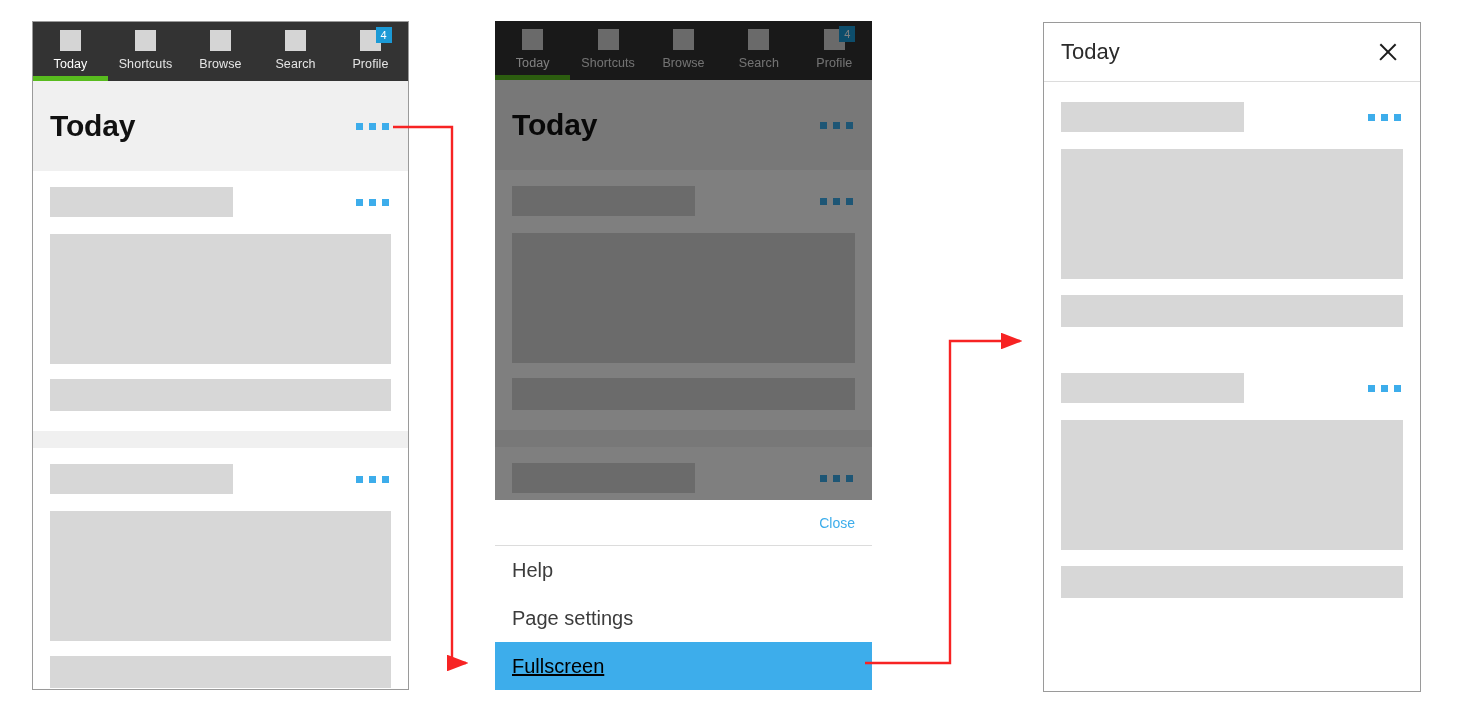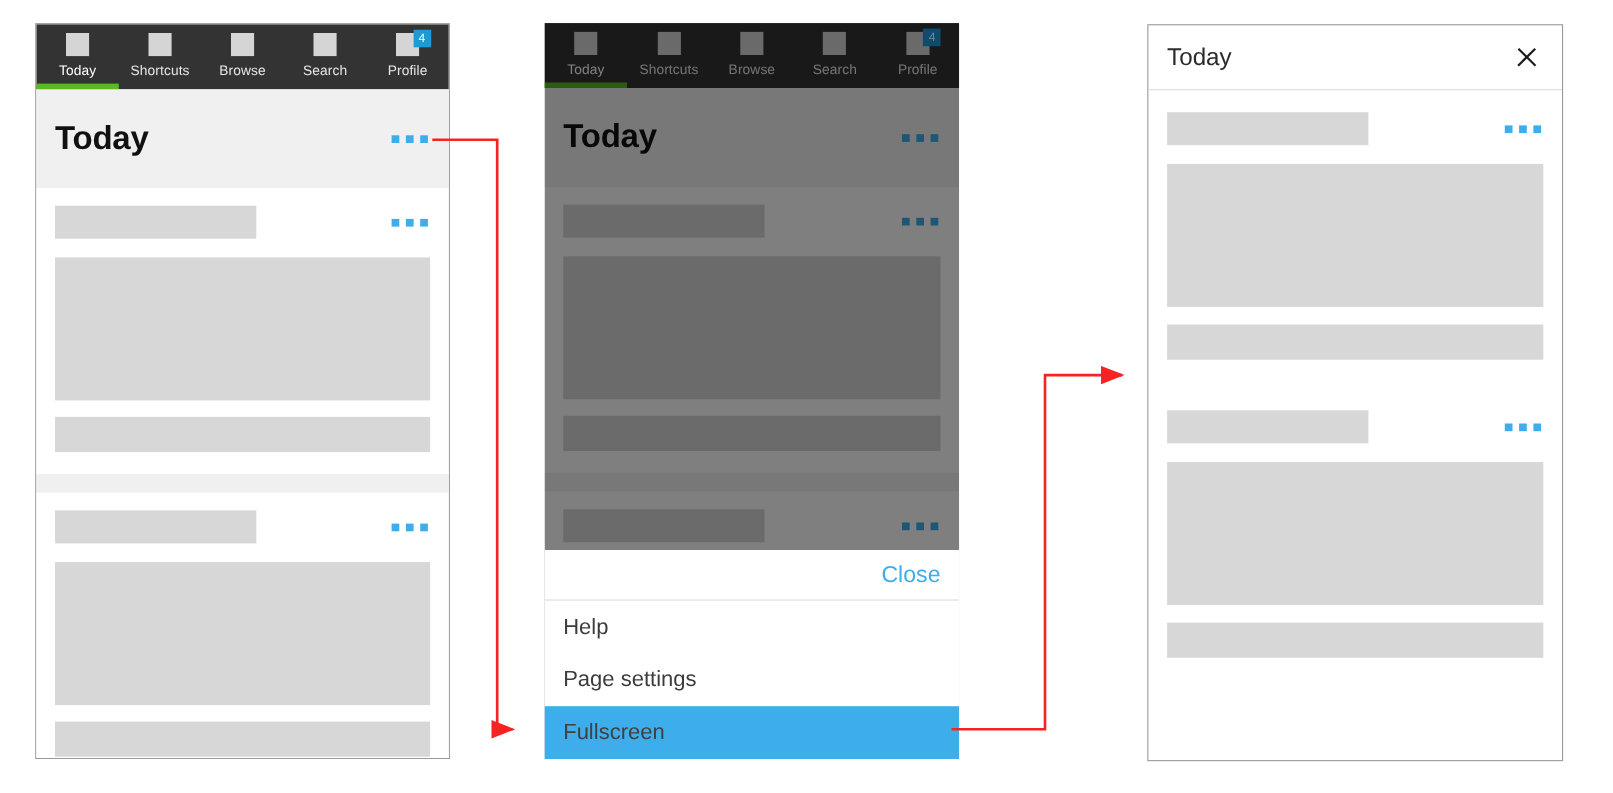--- a/index.html
+++ b/index.html
@@ -181,34 +181,35 @@
     height: 46px;
     display: flex;
     align-items: center;
     justify-content: flex-end;
     padding: 0 17px;
     border-bottom: 1px solid #dcdcdc;
     box-sizing: border-box;
   }
   .sheet-close {
     color: #3dadeb;
-    font-size: 21px;
+    font-size: 14px;
   }
   .sheet-item {
     height: 48px;
     display: flex;
     align-items: center;
     padding: 0 17px;
     font-size: 20px;
     color: #3c3c3c;
     box-sizing: border-box;
   }
   .sheet-item.selected {
     background: #3dadeb;
-    color: #404040;
+    color: #000000;
+    text-decoration: underline;
   }
 
   
   .modal-header {
     height: 59px;
     display: flex;
     align-items: center;
     justify-content: space-between;
     padding: 0 21px 0 17px;
     border-bottom: 1px solid #dcdcdc;

